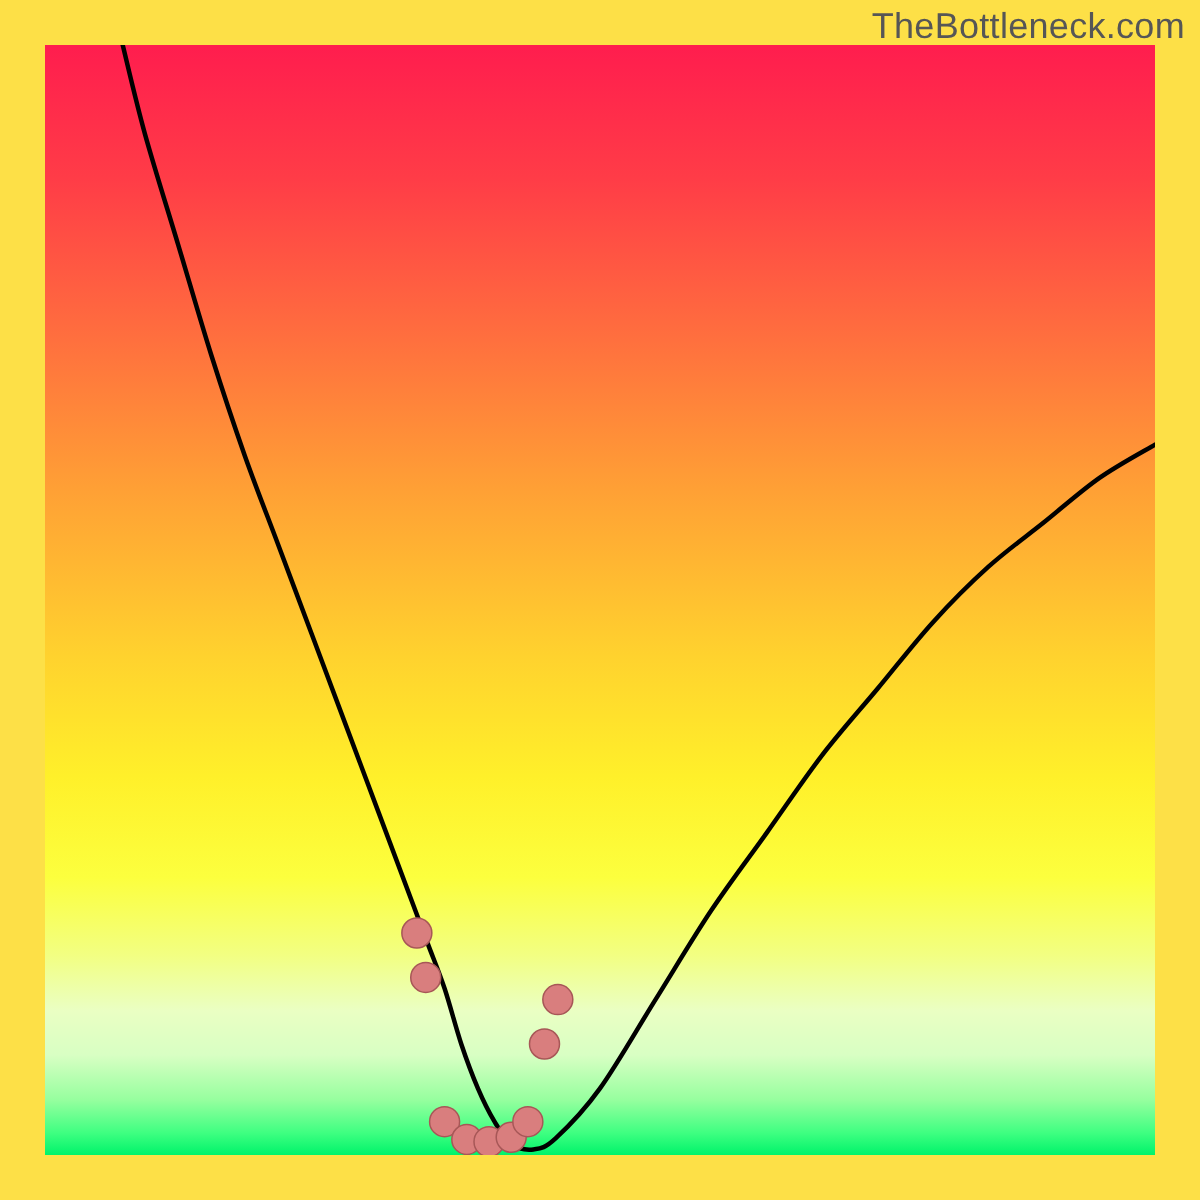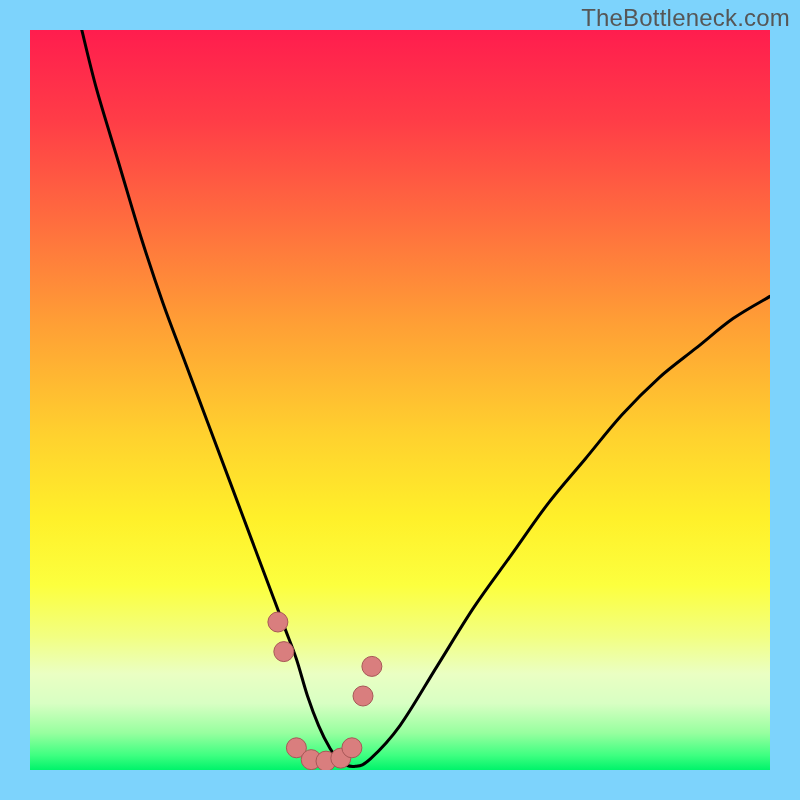--- a/index.html
+++ b/index.html
@@ -7,21 +7,21 @@
     padding: 0;
     width: 800px;
     height: 800px;
     background: #000;
     overflow: hidden;
   }
   .frame {
     position: relative;
     width: 800px;
     height: 800px;
-    background: #7dd3fc;
+    background: #fde047;
   }
   .plot {
     position: absolute;
     left: 30px;
     top: 30px;
     width: 740px;
     height: 740px;
   }
   .watermark {
     position: absolute;

